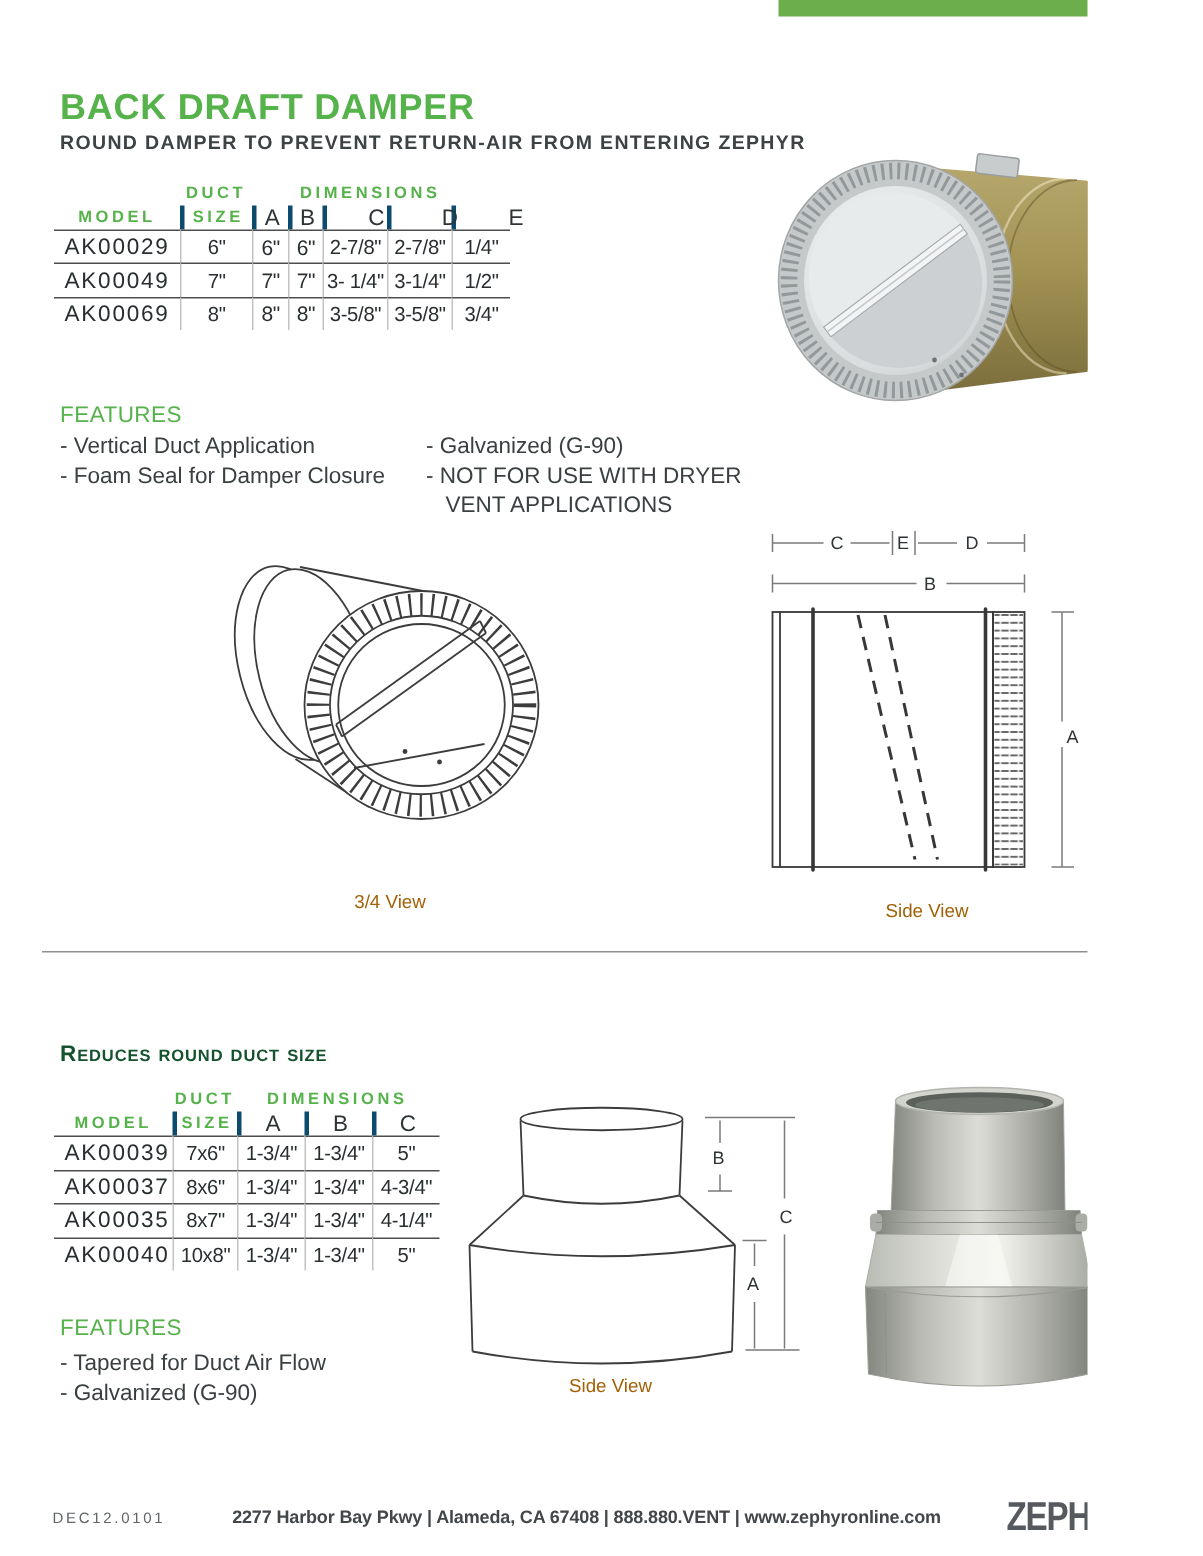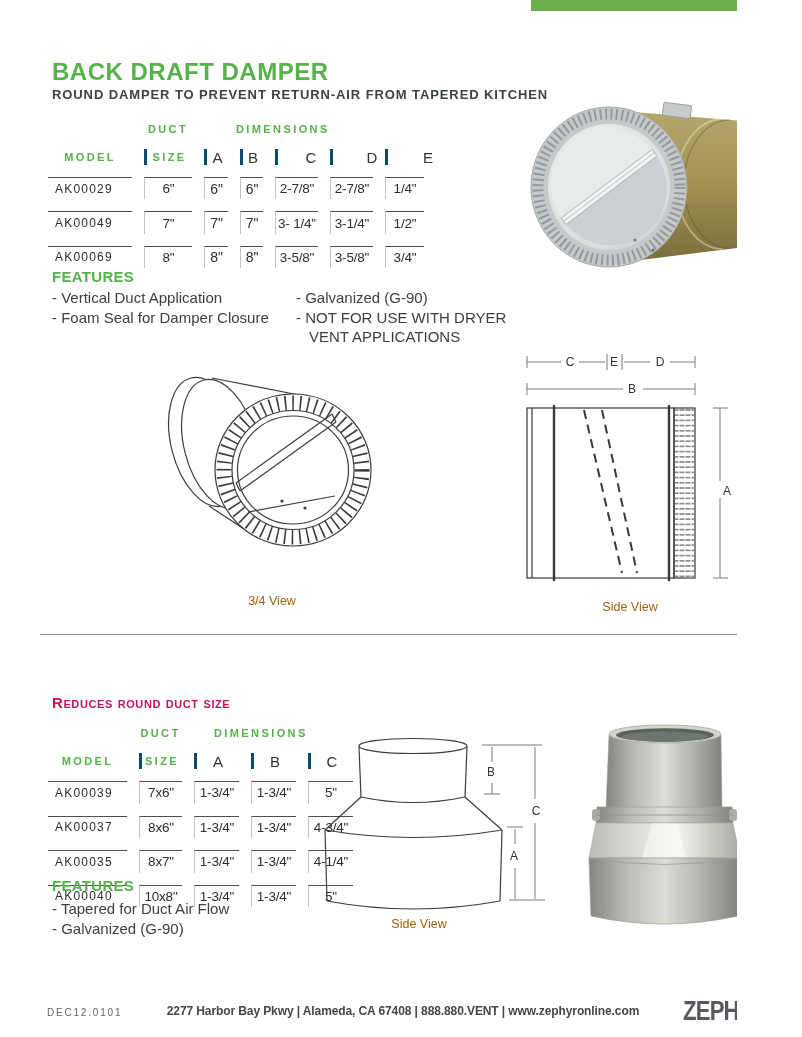--- a/index.html
+++ b/index.html
@@ -1,48 +1,48 @@
 <!DOCTYPE html>
 <html><head>
 <meta charset="utf-8">
 <style>
   html,body { margin:0; padding:0; background:#ffffff; }
   .page { position:relative; width:725px; height:1037px; background:#fff; overflow:hidden;
-          font-family:"Liberation Sans", sans-serif; color:#33383a;margin-left:12px; }
+          font-family:"Liberation Sans", sans-serif; color:#33383a; }
 
   .topbar { position:absolute; left:519px; top:0; width:236px; height:11px; background:#6CAE4B; }
 
   .h-title { position:absolute; left:40px; font-size:24px; font-weight:bold; color:#56B24A; letter-spacing:0.5px; }
   .h-sub1  { position:absolute; left:40px; top:87px; font-size:13px; font-weight:bold; color:#3d4244; letter-spacing:0.9px; }
-  .h-sub2  { position:absolute; left:40px; top:694px; font-size:15px; font-weight:bold; color:#be185d;
+  .h-sub2  { position:absolute; left:40px; top:694px; font-size:15px; font-weight:bold; color:#14532d;
              font-variant:small-caps; letter-spacing:0.6px; }
 
   
-  .tbl  { position:absolute; display:grid;gap:12px; }
+  .tbl  { position:absolute; display:grid; }
   .tbl1 { left:36px; top:121px; grid-template-columns:84px 48px 24px 23px 43px 43px 39px;
           grid-template-rows:16px 16px repeat(3,22.4px); }
   .tbl2 { left:36px; top:724px; grid-template-columns:79px 43px 45px 45px 45px;
           grid-template-rows:17px 16px repeat(4,22.5px); }
   .hc   { display:flex; align-items:center; justify-content:center; }
   .grn  { color:#56B24A; font-weight:bold; font-size:11px; letter-spacing:2.4px; }
   .dims1{ grid-column:3 / -1; justify-content:flex-start; padding-left:32px; }
   .tbl2 .dims1 { padding-left:20px; }
   .letter { font-size:15px; color:#2e3336; }
   .sh13 { display:inline-block; transform:translateX(13px); }
   .sh19 { display:inline-block; transform:translateX(19px); }
   .sh22 { display:inline-block; transform:translateX(22px); }
   .vline { border-left:3px solid #0c4a6e; }
   .tcell { display:flex; align-items:center; justify-content:center; border-top:1.5px solid #4d4d4d;
            font-size:13.5px; color:#292e30; letter-spacing:-0.2px; }
-  .tcell.c0 { justify-content:flex-start; padding-left:7px; font-size:12px; letter-spacing:1.2px;text-align:right; }
+  .tcell.c0 { justify-content:flex-start; padding-left:7px; font-size:15px; letter-spacing:1.2px;text-align:right; }
   .tbl1 .tcell.c2, .tbl1 .tcell.c3 { font-size:14px; }
   .tcell.vline { border-left:1px solid #c3c3c3; }
 
   
-  .feat-title { position:absolute; left:40px; font-size:15px; font-weight:bold; color:#56B24A; letter-spacing:0.3px; }
+  .feat-title { position:absolute; left:40px; font-size:15px; font-weight:normal; color:#56B24A; letter-spacing:0.3px; }
   .feat-col   { position:absolute; font-size:15px; color:#3a3f41; }
   .feat-item  { height:19.5px; white-space:nowrap; }
   .feat-item.indent { padding-left:13px; }
 
   
   .caption { position:absolute; font-size:12.5px; color:#a16207; text-align:center; }
   .dim { position:absolute; width:16px; font-size:12px; color:#2e3336; text-align:center; }
   svg { position:absolute; }
 
   
@@ -55,21 +55,21 @@
   .divider { position:absolute; left:28px; top:634px; width:741px; height:1px; background:#8f8f8f; }
 </style>
 </head>
 <body>
 
 <div class="page">
 
   <div class="topbar"></div>
 
   <div class="h-title" style="top:58px">BACK DRAFT DAMPER</div>
-  <div class="h-sub1">ROUND DAMPER TO PREVENT RETURN-AIR FROM TAPERED KITCHEN</div>
+  <div class="h-sub1">ROUND DAMPER TO PREVENT RETURN-AIR FROM ENTERING ZEPHYR</div>
 
   <div class="tbl tbl1">
     <div class="hc"></div>
     <div class="hc grn">DUCT</div>
     <div class="hc grn dims1">DIMENSIONS</div>
     <div class="hc grn">MODEL</div>
     <div class="hc grn vline">SIZE</div>
     <div class="hc letter vline">A</div>
     <div class="hc letter vline">B</div>
     <div class="hc letter vline">

